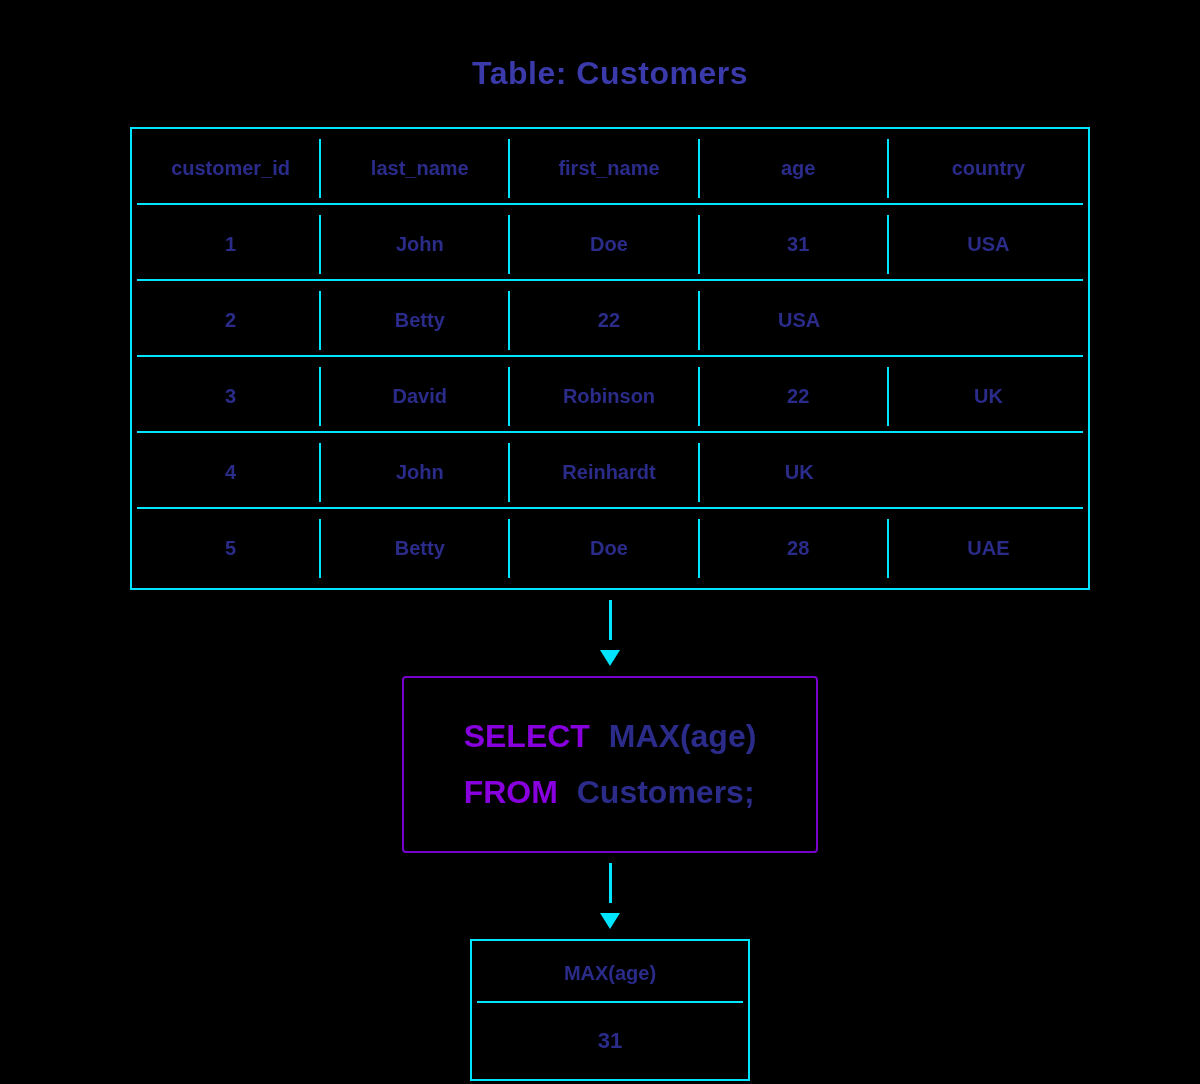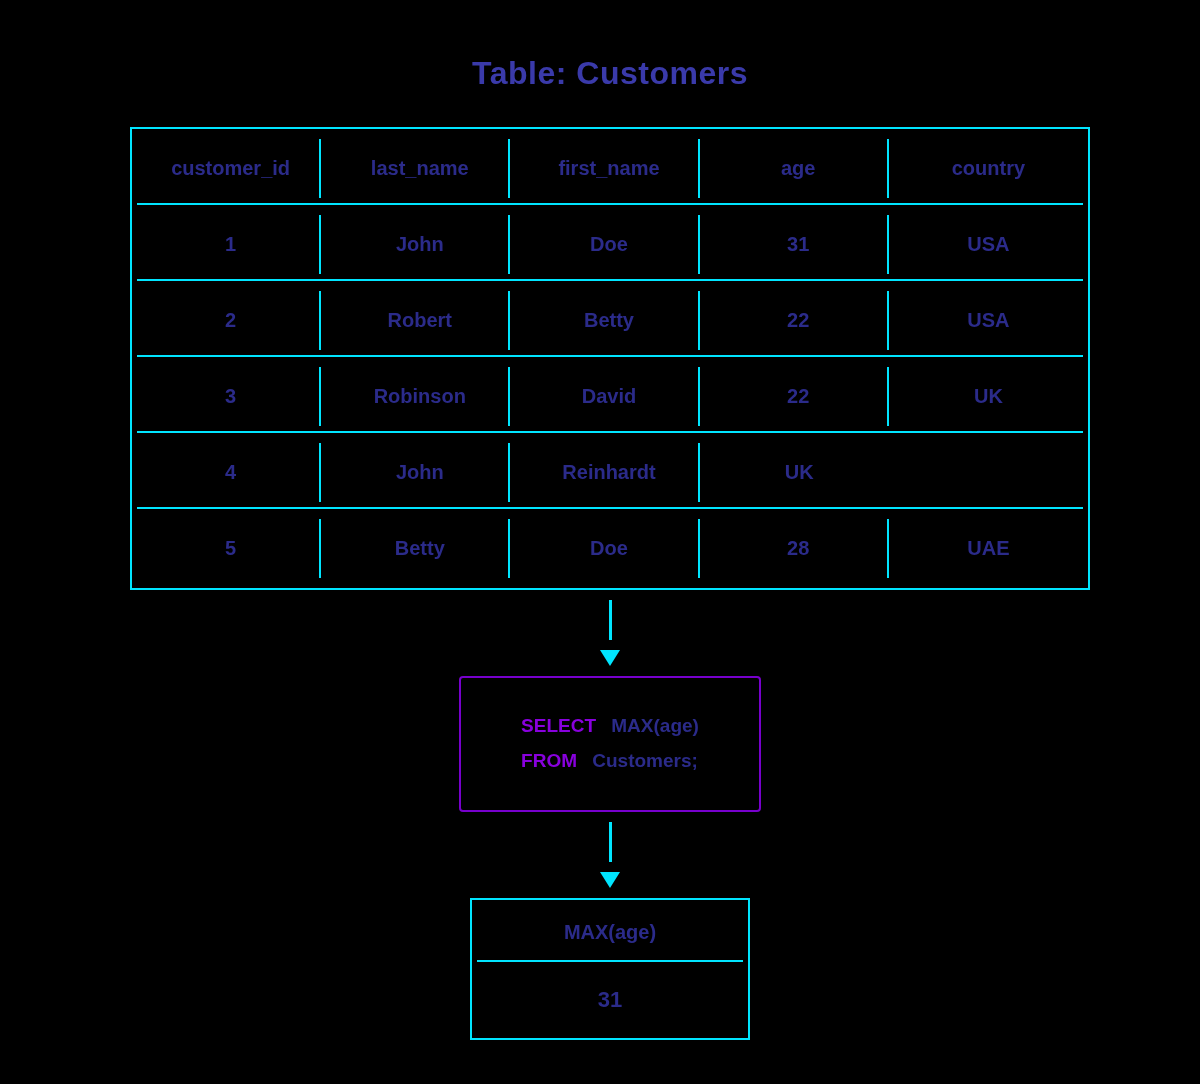--- a/index.html
+++ b/index.html
@@ -81,21 +81,21 @@
     }
 
     .sql-box-wrapper {
       border: 2.5px solid #7700cc;
       border-radius: 4px;
       padding: 28px 50px;
       background: #000;
     }
 
     .sql-line {
-      font-size: 19px;
+      font-size: 32px;
       font-weight: bold;
       line-height: 1.6;
     }
 
     .sql-keyword {
       color: #8800dd;
     }
 
     .sql-text {
       color: #2b2b8a;
@@ -142,30 +142,29 @@
   <div class="table-row">
     <div class="table-cell">1</div>
     <div class="table-cell">John</div>
     <div class="table-cell">Doe</div>
     <div class="table-cell">31</div>
     <div class="table-cell">USA</div>
   </div>
 
   <div class="table-row">
     <div class="table-cell">2</div>
-    <div class="table-cell">Robert</div>
     <div class="table-cell">Betty</div>
     <div class="table-cell">22</div>
     <div class="table-cell">USA</div>
   </div>
 
   <div class="table-row">
     <div class="table-cell">3</div>
+    <div class="table-cell">David</div>
     <div class="table-cell">Robinson</div>
-    <div class="table-cell">David</div>
     <div class="table-cell">22</div>
     <div class="table-cell">UK</div>
   </div>
 
   <div class="table-row">
     <div class="table-cell">4</div>
     <div class="table-cell">John</div>
     <div class="table-cell">Reinhardt</div>
     <div class="table-cell">UK</div>
   </div>

